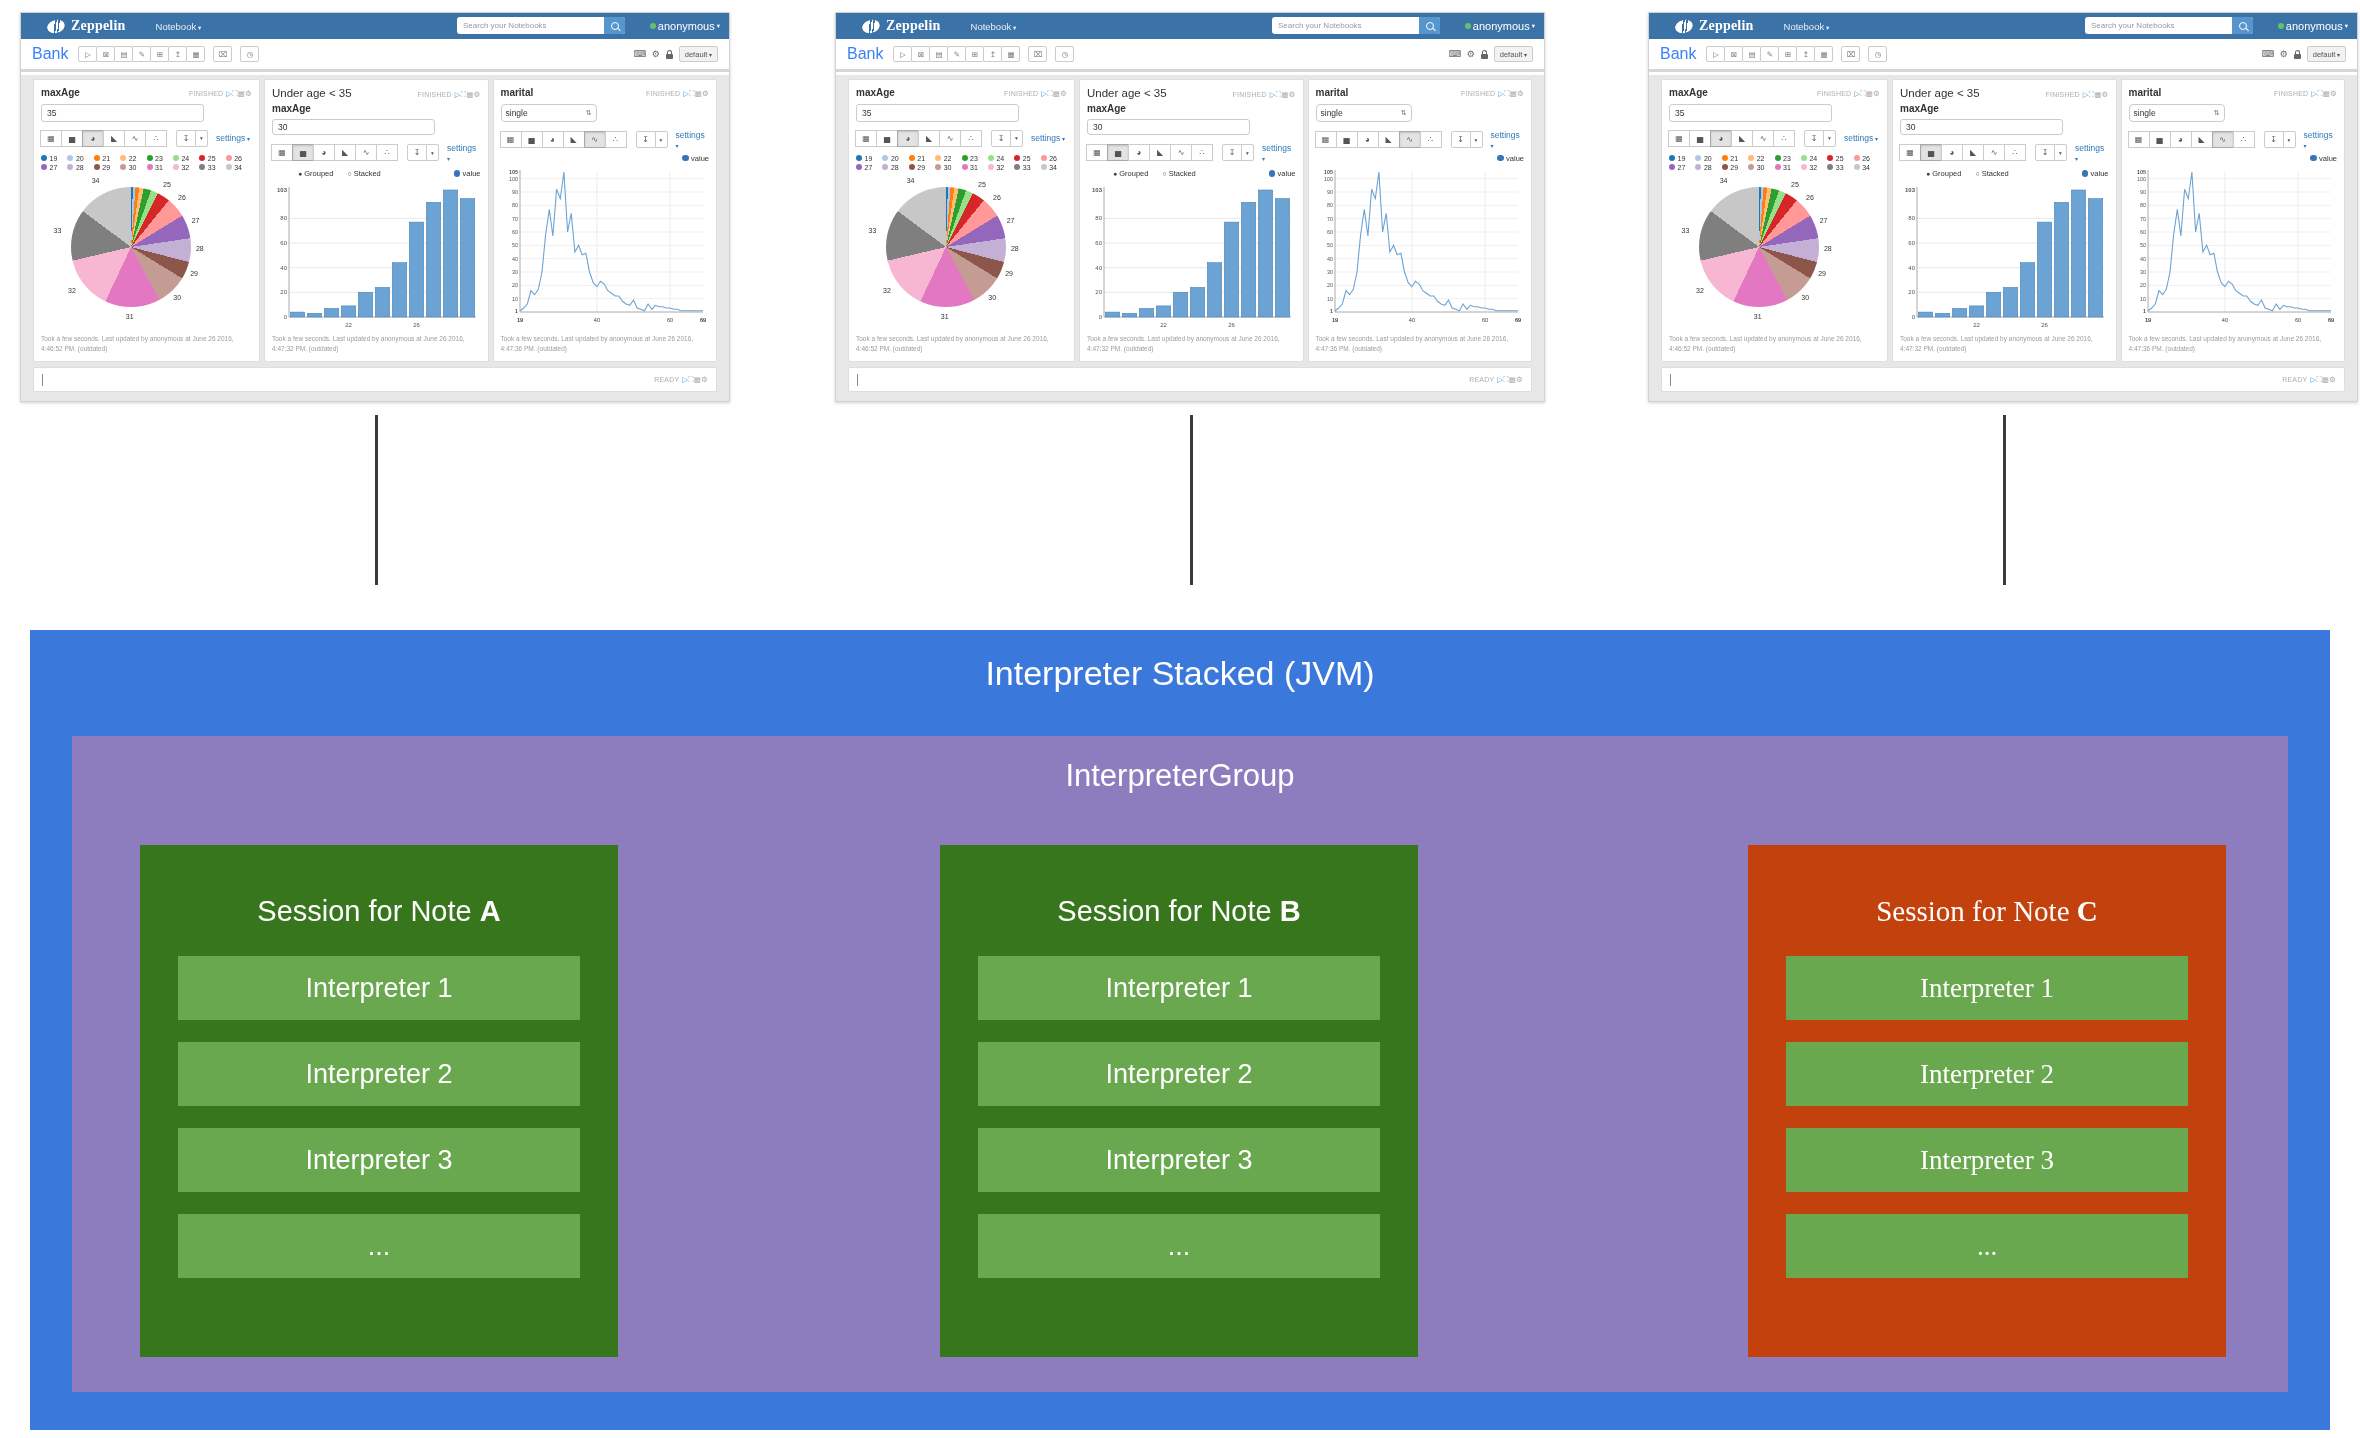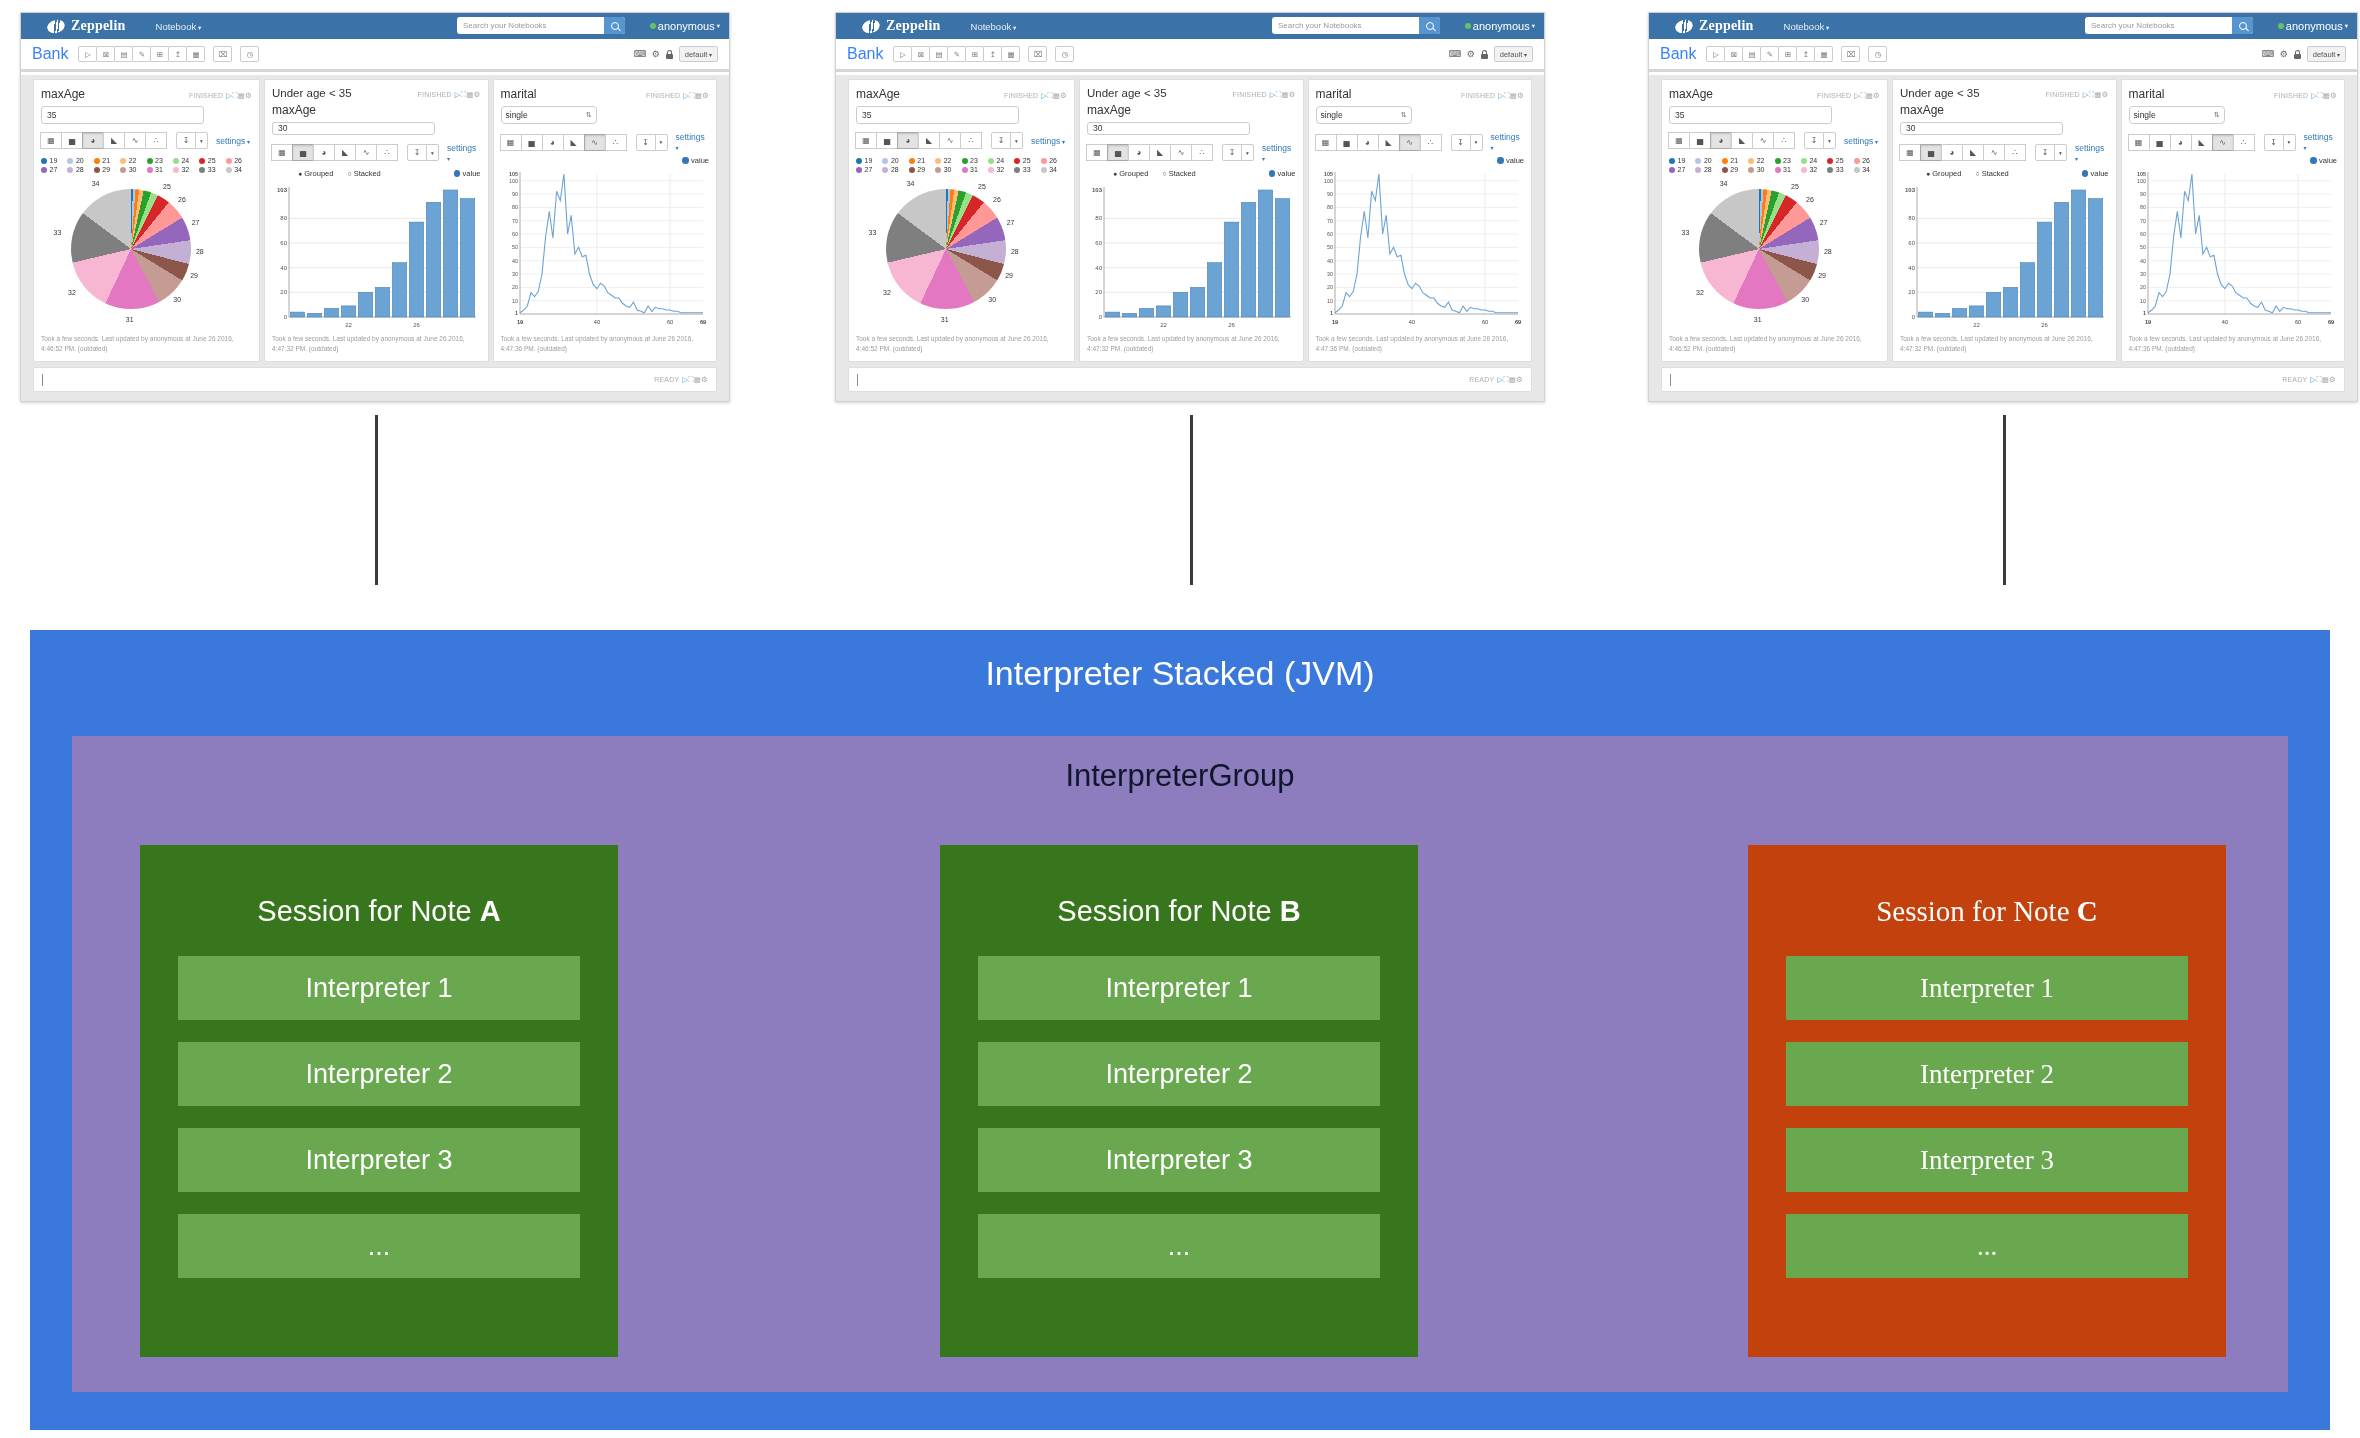--- a/index.html
+++ b/index.html
@@ -39,21 +39,21 @@
   .lock{display:inline-block;width:7px;height:5px;background:#666;border-radius:1px;position:relative;margin-top:4px}
   .lock::before{content:"";position:absolute;top:-4px;left:1.2px;width:3px;height:4px;border:1px solid #666;border-bottom:none;border-radius:3px 3px 0 0}
   .defbtn{border:1px solid #ccc;border-radius:2px;background:#f2f2f2;font-size:7.5px;color:#555;padding:2.5px 5px}
   .defbtn::after{content:" ▾";font-size:6px}
 
   .z-body{position:absolute;top:62px;left:0;right:0;bottom:0;background:#e7e7e7;padding:4px 12px;box-sizing:border-box}
   .cards{display:flex;gap:4px}
   .card{background:#fff;border:1px solid #dedede;width:227px;height:283px;padding:7px;box-sizing:border-box;
         display:flex;flex-direction:column;position:relative;border-radius:2px}
   .prow{display:flex;justify-content:space-between;align-items:baseline}
-  .plabel{font-size:12px;font-weight:normal;color:#333}
+  .plabel{font-size:10px;font-weight:bold;color:#333}
   .ptitle{font-size:11.5px;color:#333}
   .pstatus{font-size:7px;color:#adadad;display:flex;gap:3px;align-items:center;letter-spacing:.2px}
   .sicon{font-size:7.5px;color:#aaa}
   .sicon.blue{color:#4b9fd6}
   .pinput{width:156px;height:16px;border:1px solid #ccc;border-radius:3px;font-size:8.5px;color:#333;
           display:flex;align-items:center;padding-left:5px;margin-top:5px;background:#fff}
   .pselect{width:86px;height:16px;border:1px solid #ccc;border-radius:4px;font-size:8.5px;color:#333;
            display:flex;align-items:center;justify-content:space-between;padding:0 4px;margin-top:5px}
   .stepper{font-size:7px;color:#777}
   .ptools{display:flex;align-items:center;margin-top:8px}
@@ -87,21 +87,21 @@
   .empty-par .pstatus{margin-left:auto}
 
   
   .connector{position:absolute;top:415px;height:170px;width:2.5px;background:#3b3b3b}
   .conn-0{left:375px}.conn-1{left:1190px}.conn-2{left:2003px}
 
   
   .proc{position:absolute;left:30px;top:630px;width:2300px;height:800px}
   .proc-title{text-align:center;color:#fff;font-size:34px;padding-top:24px}
   .grp{position:absolute;left:42px;top:106px;width:2216px;height:656px}
-  .grp-title{text-align:center;color:#0f172a;font-size:31px;padding-top:22px}
+  .grp-title{text-align:center;color:#ffffff;font-size:31px;padding-top:22px}
   .sess{position:absolute;top:109px;width:478px;height:512px}
   .sess-0{left:68px}.sess-1{left:868px}.sess-2{left:1676px}
   .sess-title{text-align:center;color:#fff;font-size:29px;margin-top:50px}
   .sess-title b{font-weight:bold}
   .irow{width:402px;height:64px;margin:22px auto 0;color:#fff;font-size:27px;
         display:flex;align-items:center;justify-content:center}
   .irow.first{margin-top:28px}
 </style>
 </head>
 <body>

